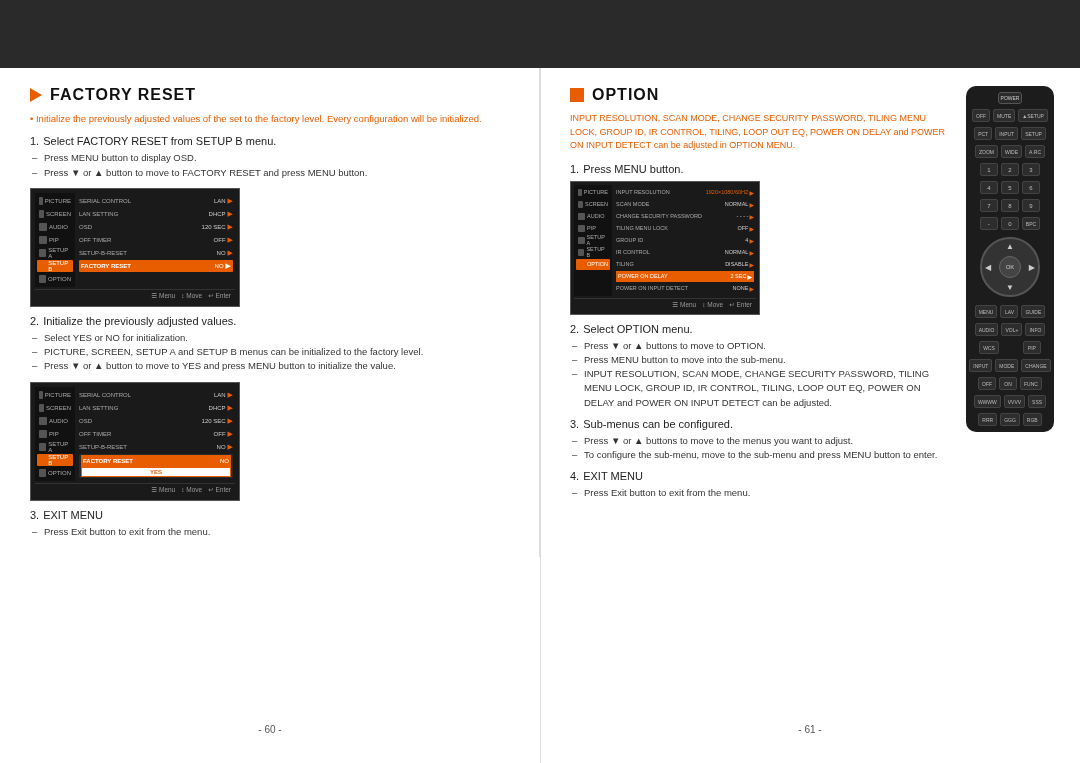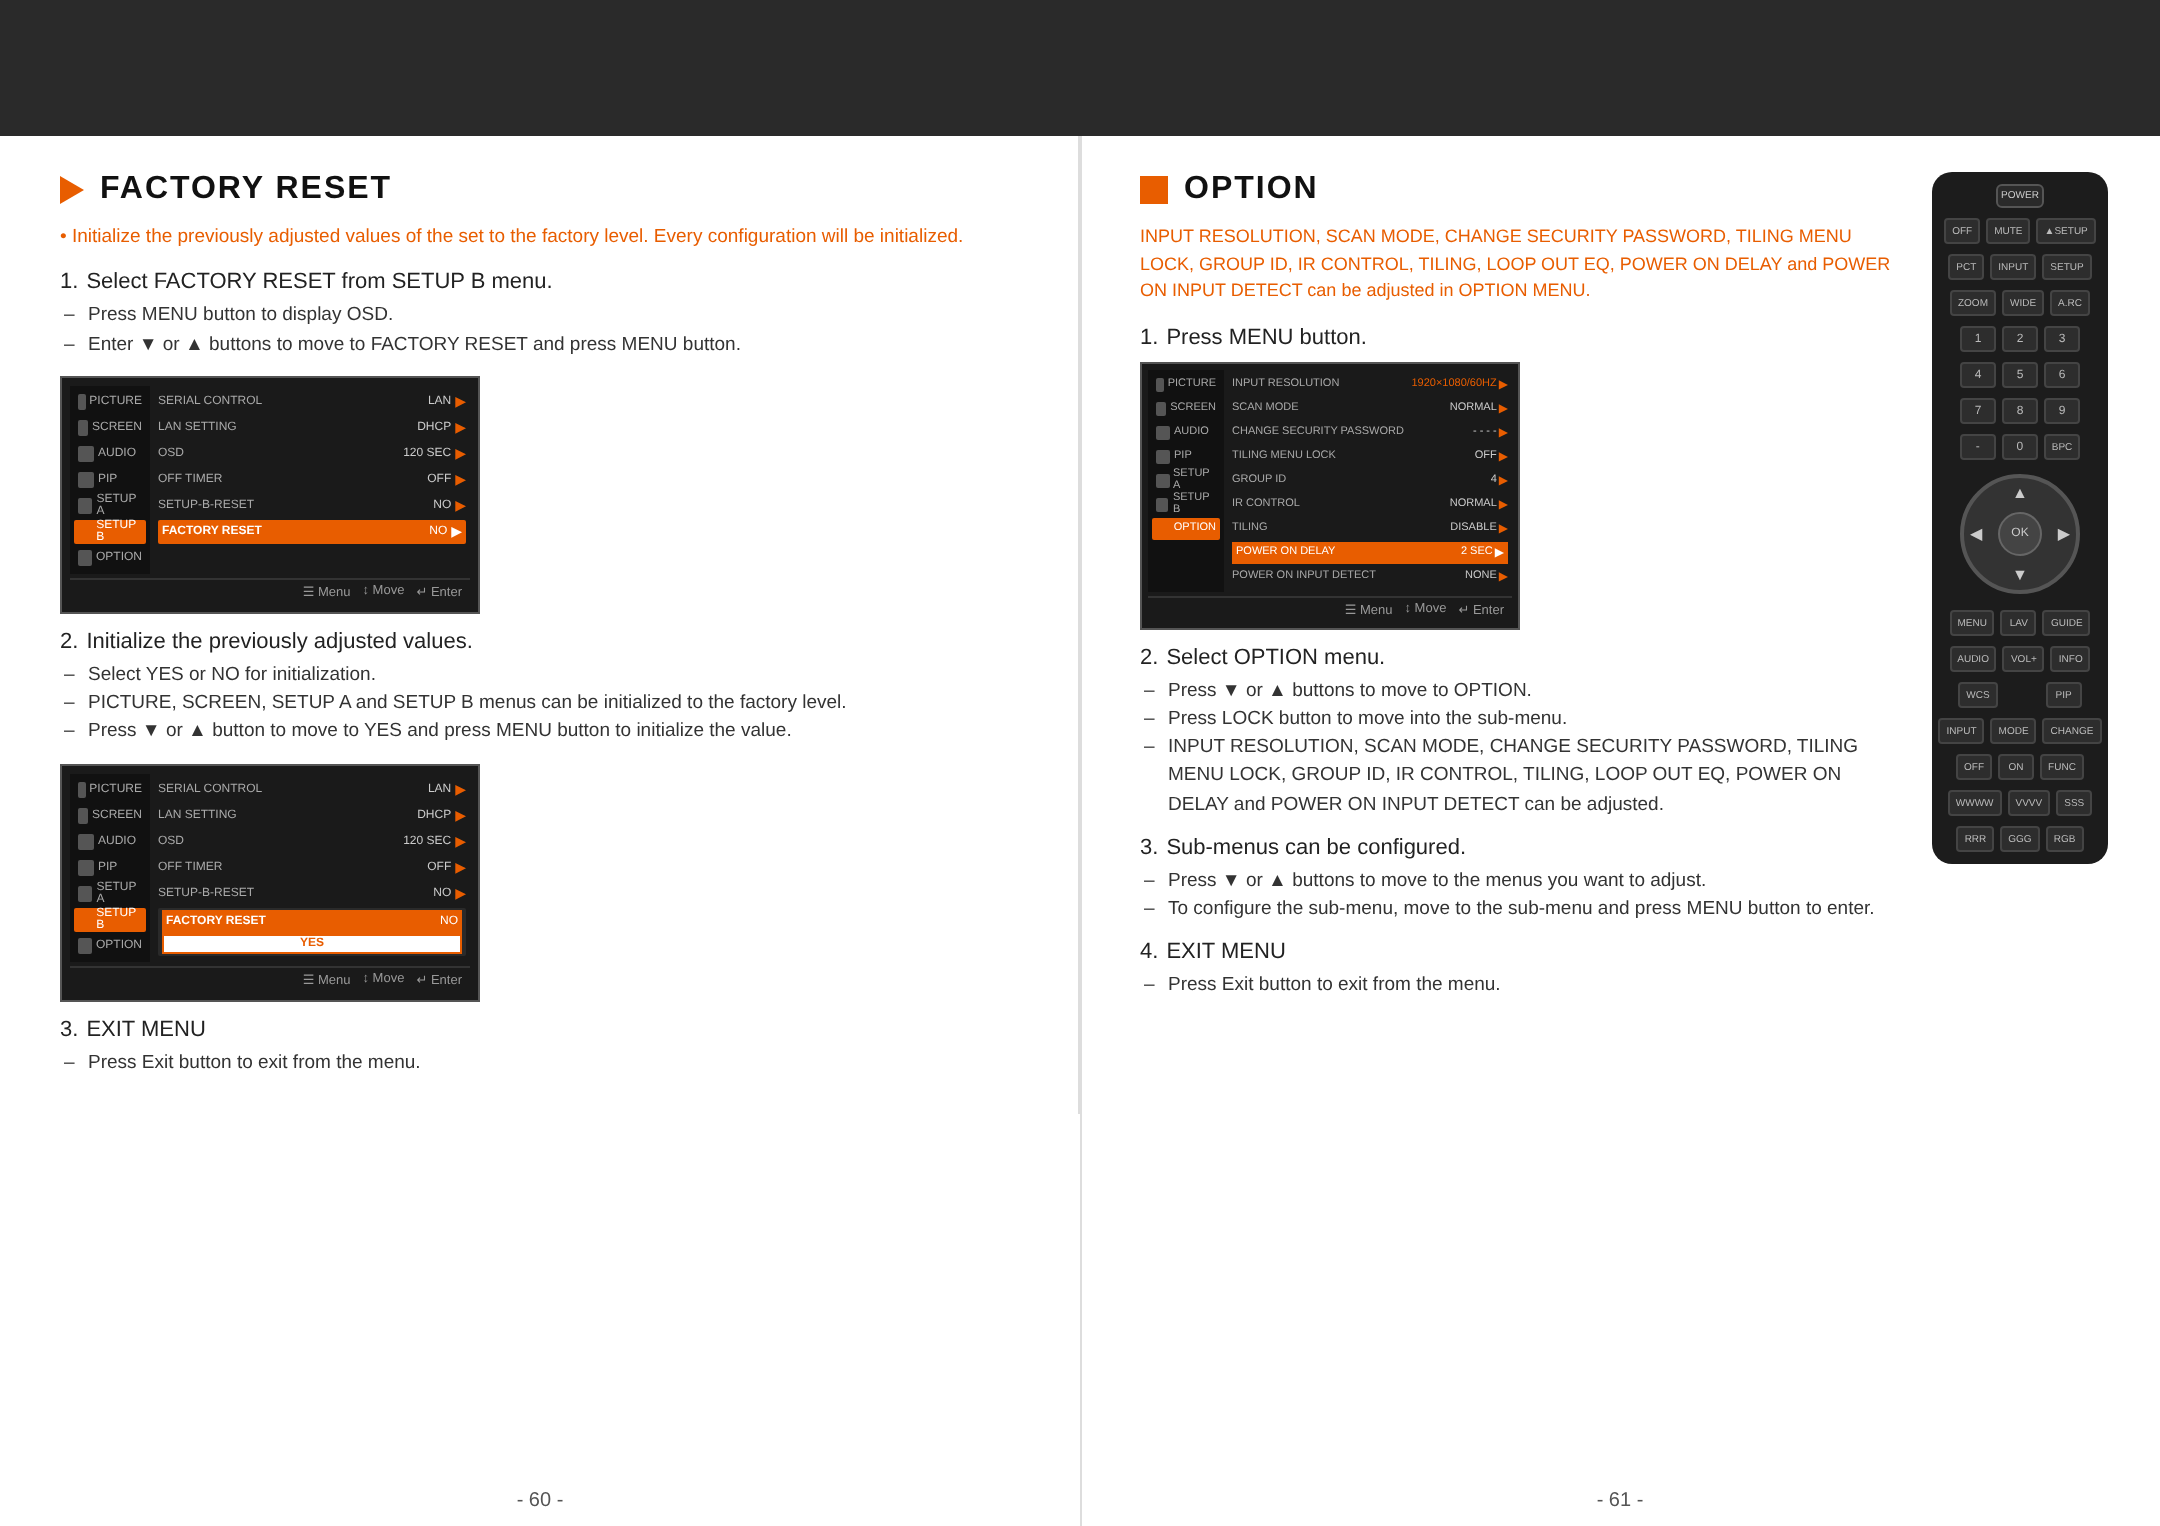--- a/index.html
+++ b/index.html
@@ -233,21 +233,21 @@
     }
 
     .nav-up { top: 3px; left: 50%; transform: translateX(-50%); }
     .nav-down { bottom: 3px; left: 50%; transform: translateX(-50%); }
     .nav-left { left: 3px; top: 50%; transform: translateY(-50%); }
     .nav-right { right: 3px; top: 50%; transform: translateY(-50%); }
 
     
     .page-numbers {
       position: absolute;
-      bottom: 7px;
+      bottom: 28px;
       width: 100%;
       display: flex;
       justify-content: space-around;
       font-size: 10px;
       color: #555;
     }
 
     .divider-vertical {
       position: absolute;
       left: 540px;
@@ -290,21 +290,21 @@
     </div>
 
     <div class="warning-text">
       • <span>Initialize the previously adjusted values of the set to the factory level. Every configuration will be initialized.</span>
     </div>
 
     <div class="step-heading">
       <span>1.</span><span>Select FACTORY RESET from SETUP B menu.</span>
     </div>
     <div class="bullet-item">Press MENU button to display OSD.</div>
-    <div class="bullet-item">Enter ▼ or ▲ buttons to move to FACTORY RESET and press MENU button.</div>
+    <div class="bullet-item">Press ▼ or ▲ button to move to FACTORY RESET and press MENU button.</div>
 
     <div class="menu-screenshot">
 
       <div style="display:flex; gap:2px;">
 
         <div style="width:40px; background:#111; display:flex; flex-direction:column; gap:1px; padding:2px;">
           <div style="height:12px; display:flex; align-items:center; gap:2px; padding:1px 2px;">
             <div style="width:8px; height:8px; background:#555; border-radius:1px;"></div>
             <span style="font-size:6px; color:#aaa;">PICTURE</span>
           </div>
@@ -603,21 +603,21 @@
           <span>☰ Menu</span>
             <span>↕ Move</span>
             <span>↵ Enter</span>
         </div>
       </div>
 
       <div class="step-heading">
         <span>2.</span><span>Select OPTION menu.</span>
       </div>
       <div class="bullet-item">Press ▼ or ▲ buttons to move to OPTION.</div>
-      <div class="bullet-item">Press LOCK button to move into the sub-menu.</div>
+      <div class="bullet-item">Press MENU button to move into the sub-menu.</div>
       <div class="bullet-item">INPUT RESOLUTION, SCAN MODE, CHANGE SECURITY PASSWORD, TILING MENU LOCK, GROUP ID, IR CONTROL, TILING, LOOP OUT EQ, POWER ON DELAY and POWER ON INPUT DETECT can be adjusted.</div>
 
       <div class="step-heading">
         <span>3.</span><span>Sub-menus can be configured.</span>
       </div>
       <div class="bullet-item">Press ▼ or ▲ buttons to move to the menus you want to adjust.</div>
       <div class="bullet-item">To configure the sub-menu, move to the sub-menu and press MENU button to enter.</div>
 
       <div class="step-heading">
         <span>4.</span><span>EXIT MENU</span>

